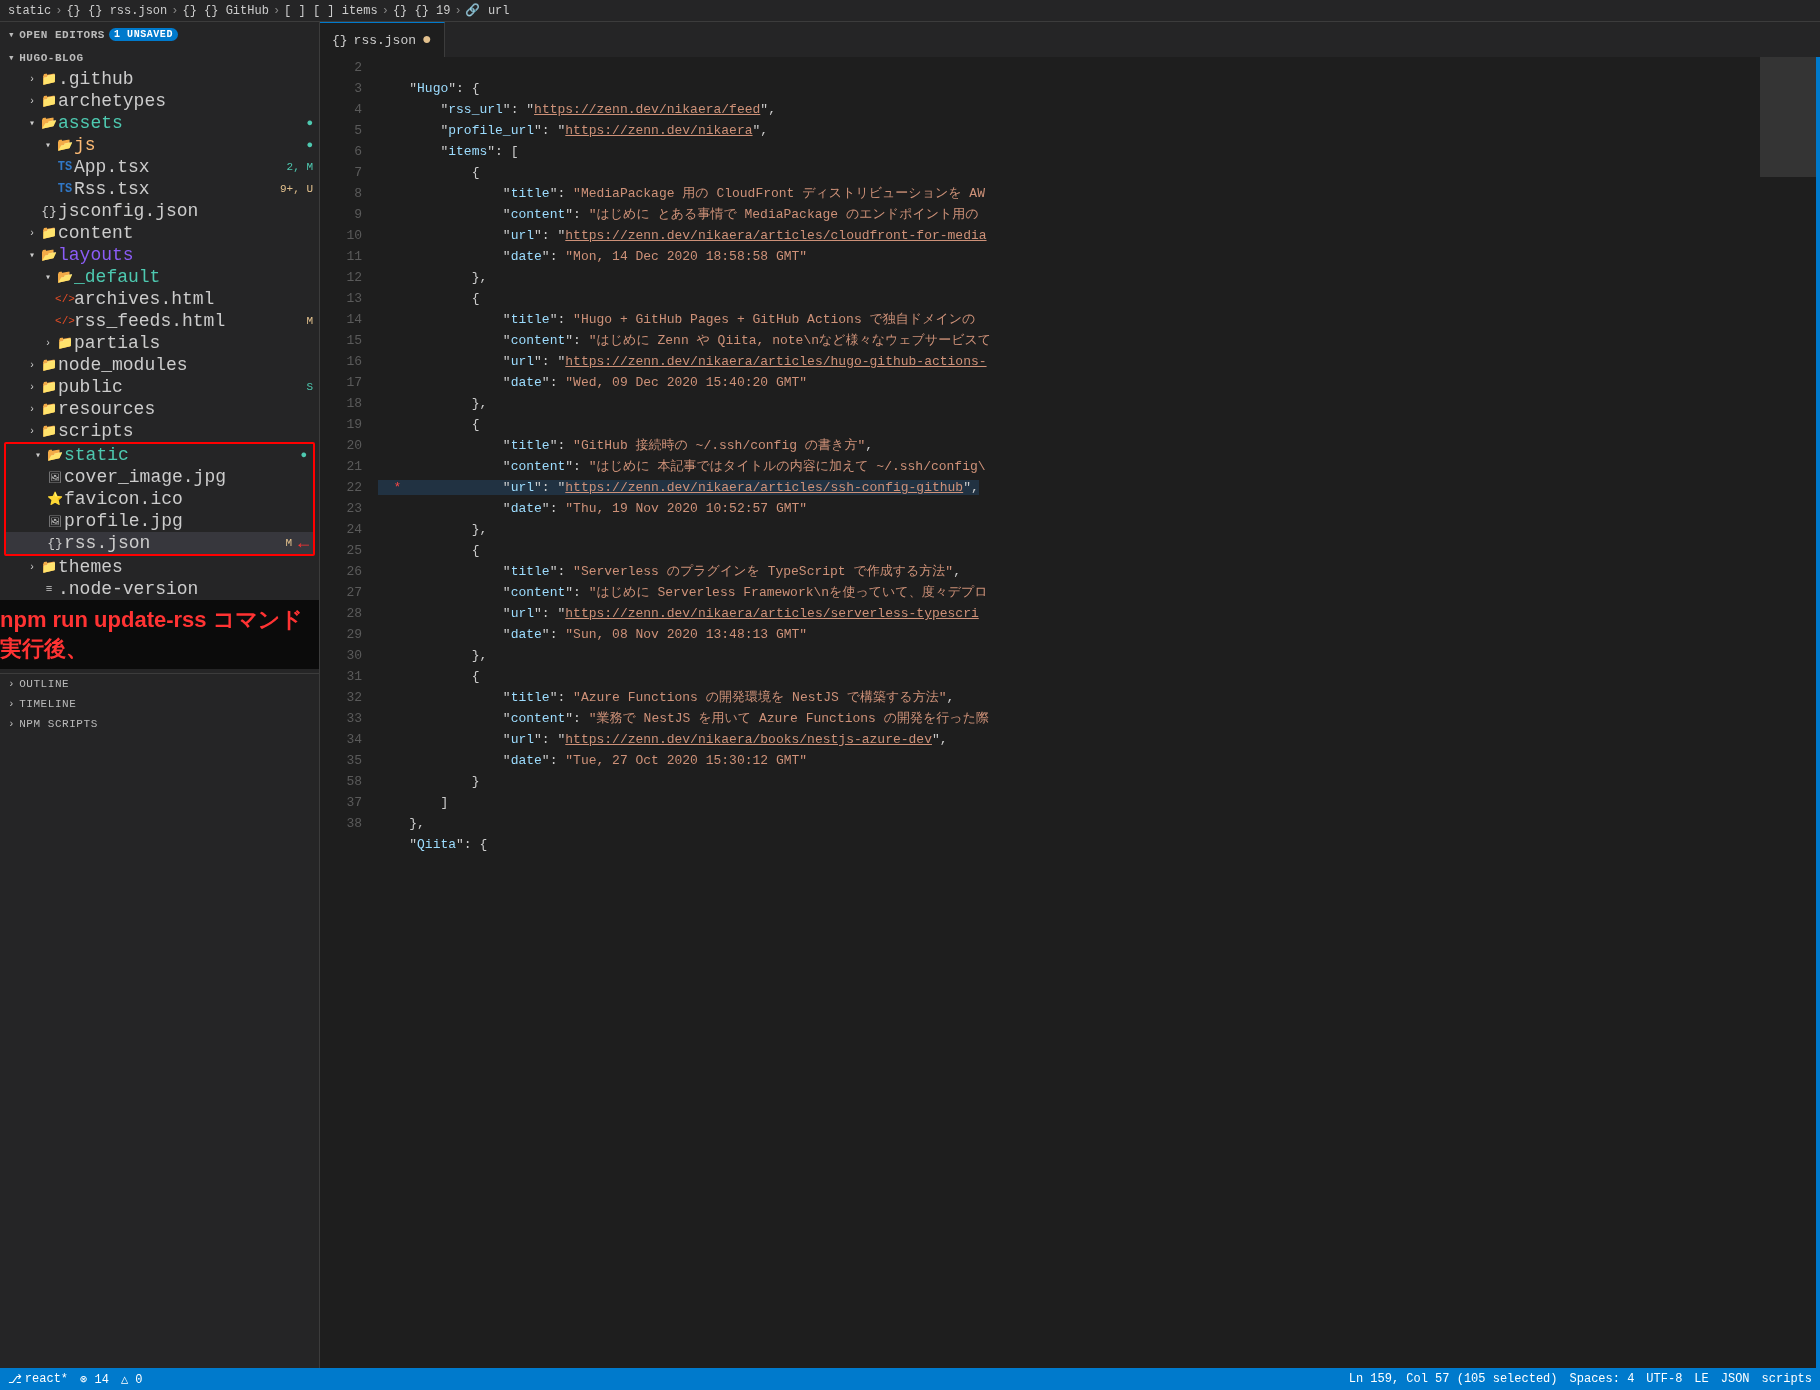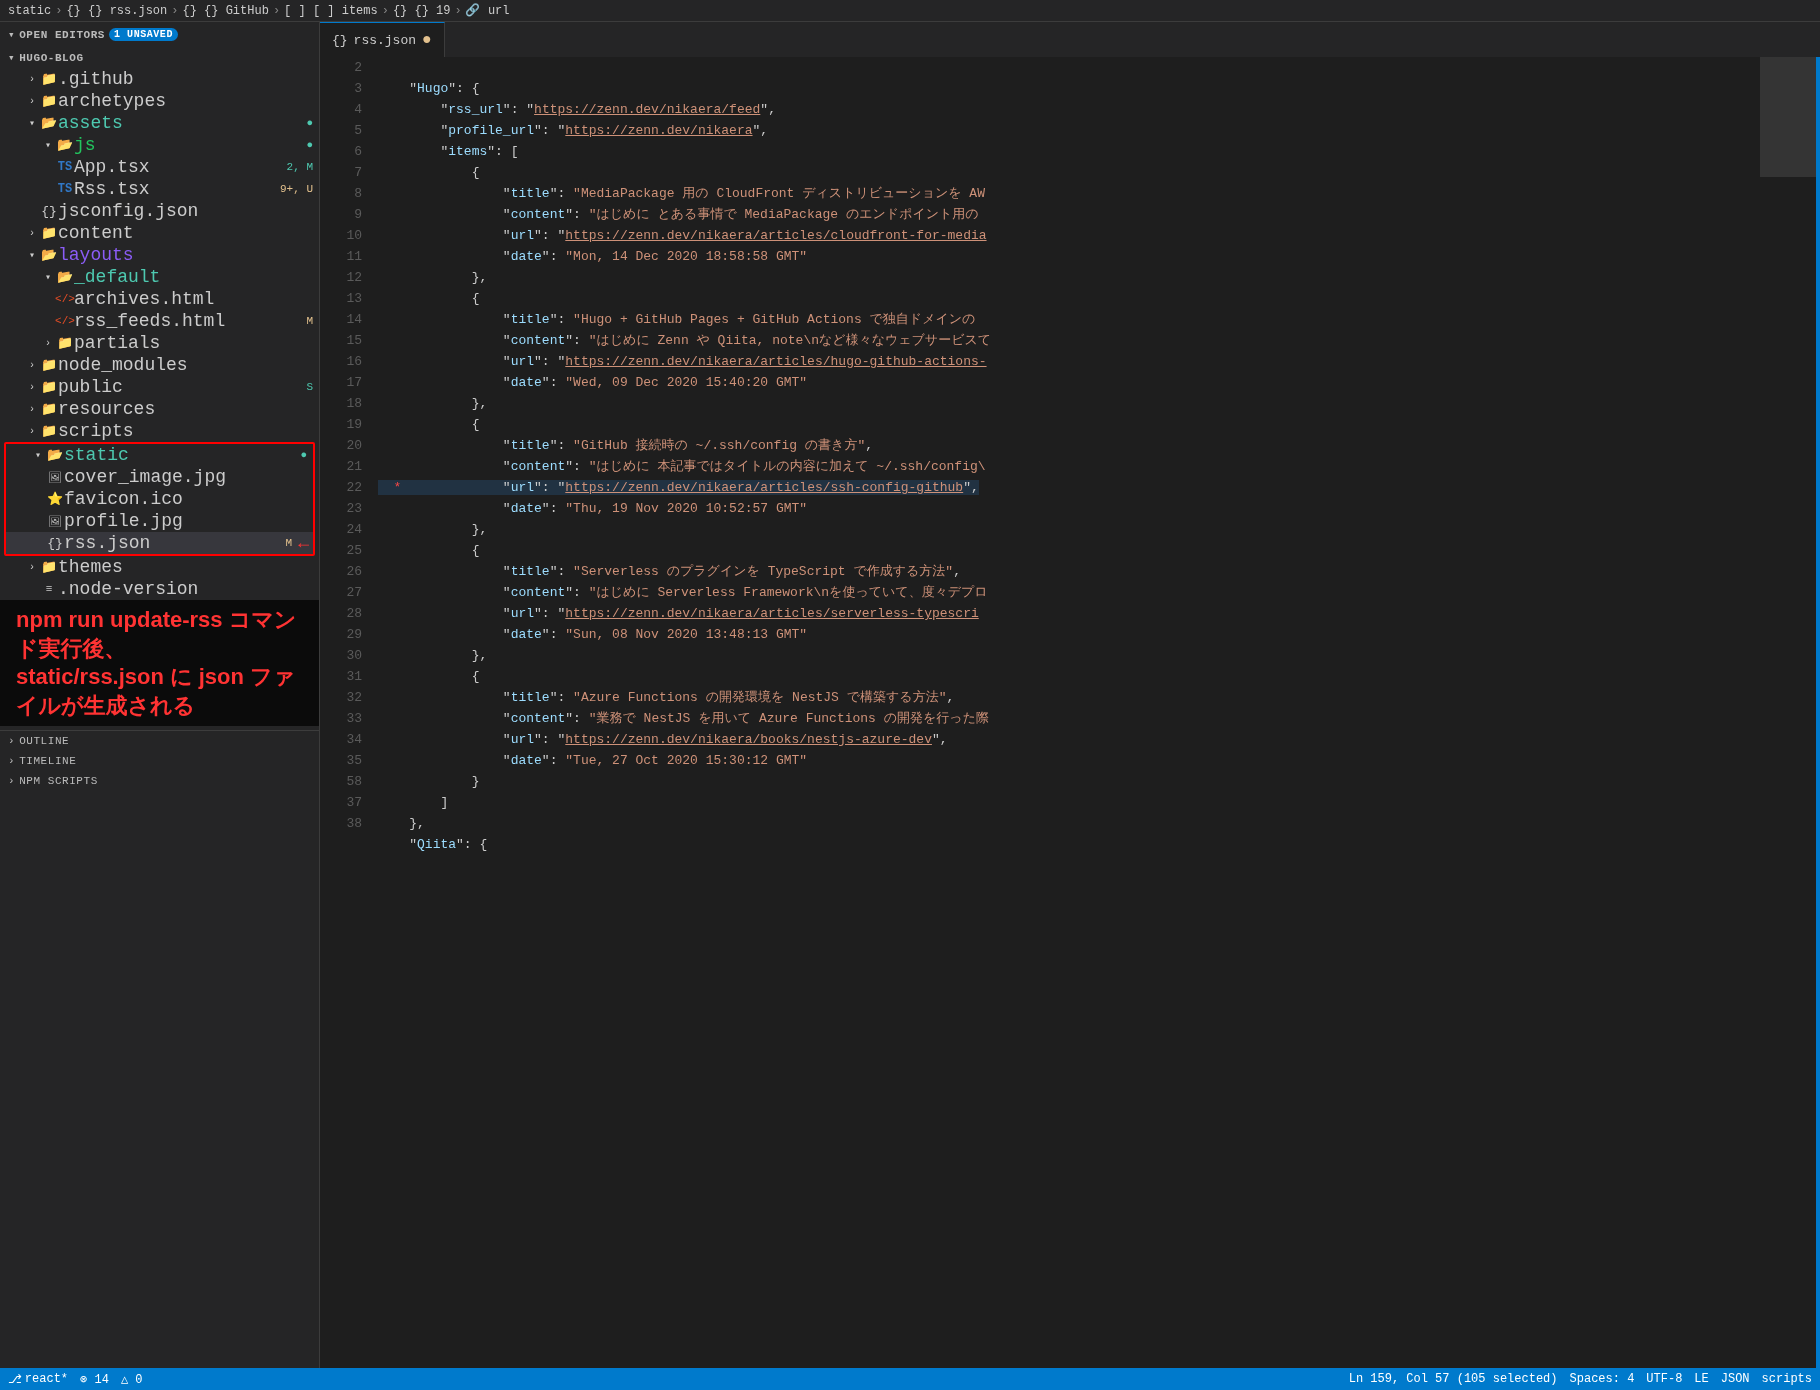--- a/index.html
+++ b/index.html
@@ -131,21 +131,21 @@
     
     .static-highlight {
       border: 2px solid #ff0000;
       margin: 0 4px;
       border-radius: 2px;
     }
 
     
     .annotation-block {
       background: rgba(0,0,0,0.7);
-      padding: 6px 16px;
+      padding: 6px 0;
       position: relative;
     }
     .annotation-text {
       color: #ff3333;
       font-size: 22px;
       font-weight: bold;
       line-height: 1.3;
       font-family: 'Arial', sans-serif;
     }
 
@@ -335,21 +335,21 @@
       <span class="arrow">▾</span>
       <span class="icon icon-folder-open">📂</span>
       <span class="label" style="color:#4ec9b0;">assets</span>
       <span class="badge badge-dot">●</span>
     </div>
 
     <div class="tree-item" style="padding-left: 24px;">
       <span class="indent" style="width:16px"></span>
       <span class="arrow">▾</span>
       <span class="icon icon-folder-open">📂</span>
-      <span class="label" style="color:#22c55e;">js</span>
+      <span class="label" style="color:#fdba74;">js</span>
       <span class="badge badge-dot">●</span>
     </div>
 
     <div class="tree-item" style="padding-left: 40px;">
       <span class="indent" style="width:16px"></span>
       <span class="arrow" style="width:0"></span>
       <span class="icon">
           <span class="icon-ts">TS</span>
         </span>
       <span class="label">App.tsx</span>
@@ -495,21 +495,20 @@
 
     <div class="tree-item" style="padding-left: 8px;">
       <span class="indent" style="width:16px"></span>
       <span class="arrow" style="width:16px; display:inline-block;"></span>
       <span class="icon" style="font-size:11px;">≡</span>
       <span class="label">.node-version</span>
     </div>
 
     <div class="annotation-block">
       <div class="annotation-text">npm run update-rss コマンド実行後、</div>
-      <div class="annotation-text">static/rss.json に json ファイルが生成される</div>
     </div>
 
     <div class="sidebar-bottom">
       <div class="sidebar-section-collapsible">
         <span>›</span>
         <span>OUTLINE</span>
       </div>
       <div class="sidebar-section-collapsible">
         <span>›</span>
         <span>TIMELINE</span>

